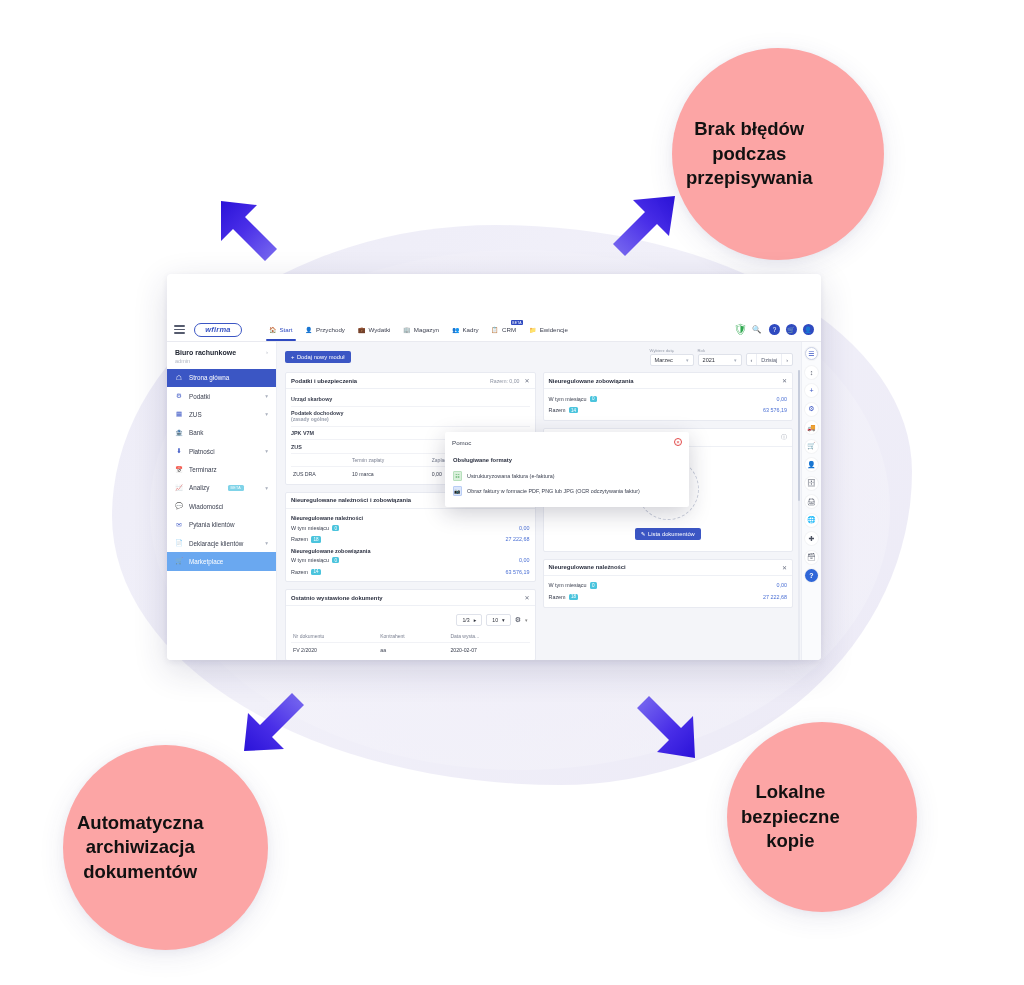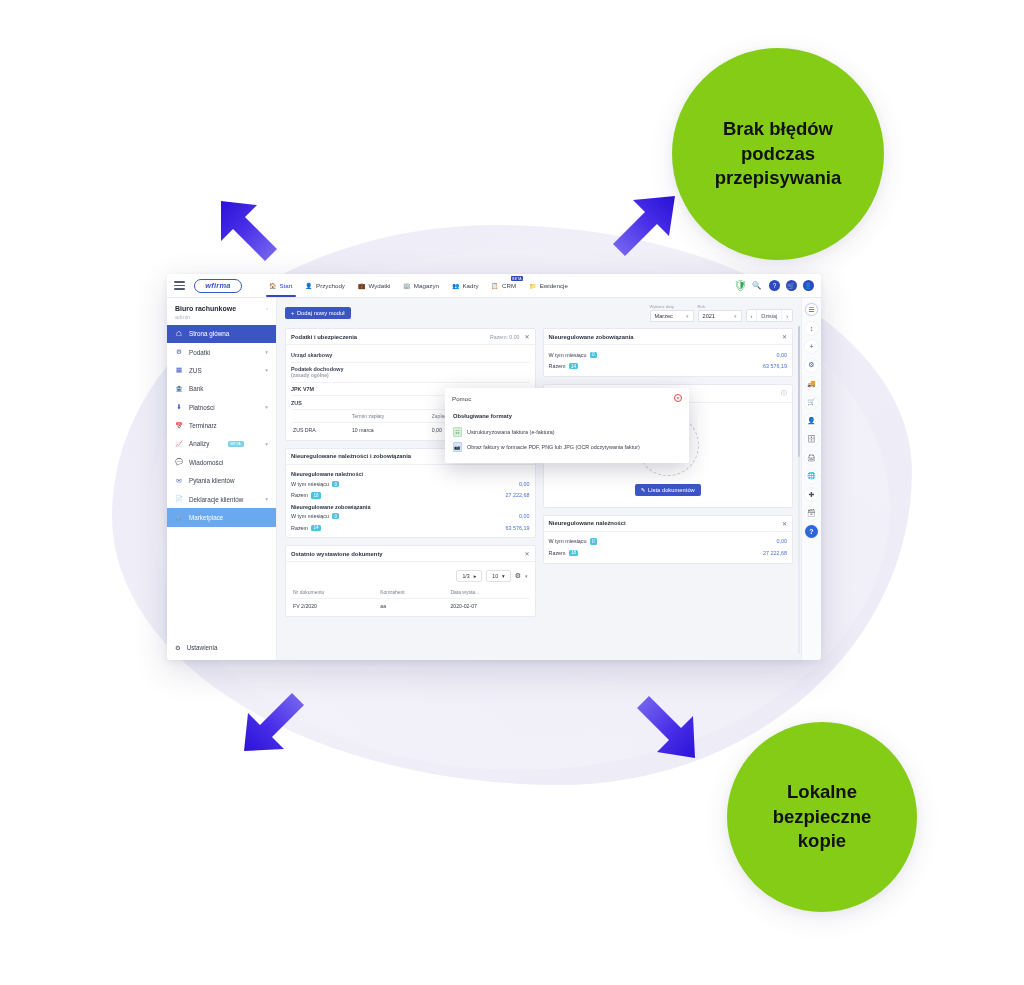--- a/index.html
+++ b/index.html
@@ -24,23 +24,23 @@
     position: absolute; left: 150px; top: 250px;
     width: 740px; height: 520px;
     background: radial-gradient(ellipse at 50% 45%, rgba(238,236,248,.9) 0%, rgba(244,243,250,.55) 70%, rgba(255,255,255,0) 100%);
     border-radius: 50%;
     z-index: 0;
   }
 
   
   .circle {
     position: absolute; border-radius: 50%;
-    background: #84cc16;
+    background: #fca5a5;
     box-shadow: 0 6px 26px rgba(60,55,120,.10), 0 2px 8px rgba(60,55,120,.05);
-    display: flex; align-items: center; justify-content: center;
+    display: flex; align-items: center; justify-content: flex-start;
     text-align: center; z-index: 6;
     color: #111;
     font-weight: bold;
     line-height: 1.33;
   }
   .c-tl { left: 36px;  top: 62px;  width: 205px; height: 205px; font-size: 18.5px; }
   .c-tr { left: 672px; top: 48px;  width: 212px; height: 212px; font-size: 18.5px; }
   .c-bl { left: 63px;  top: 745px; width: 205px; height: 205px; font-size: 18.5px; }
   .c-br { left: 727px; top: 722px; width: 190px; height: 190px; font-size: 18.5px; }
   .circle span { display: block; padding: 0 14px; }
@@ -59,21 +59,21 @@
     background: #fff;
     border-radius: 4px;
     box-shadow: 0 10px 34px rgba(40,35,90,.16), 0 2px 6px rgba(40,35,90,.08);
     overflow: hidden; z-index: 7;
     font-size: 6px; color: #30333d;
   }
 
   
   .topbar {
     height: 24px; background: #fff; display: flex; align-items: center;
-    border-bottom: 1px solid #e9eaf0; padding: 0 7px;
+    border-bottom: 1px solid #e9eaf0; padding: 0 7px; margin-top: 44px;
   }
   .hamb { width: 11px; margin-right: 9px; cursor: pointer; }
   .hamb i { display: block; height: 1.4px; background: #555b6e; margin: 2px 0; border-radius: 1px; }
   .logo {
     width: 48px; height: 14px; border: 1.2px solid #3b56c4; border-radius: 8px;
     display: flex; align-items: center; justify-content: center;
     color: #3b56c4; font-weight: bold; font-size: 7.5px; font-style: italic;
     letter-spacing: .2px;
   }
   .mainnav { display: flex; align-items: center; margin-left: 26px; gap: 11px; height: 100%; }
@@ -276,20 +276,23 @@
           <stop offset="55%" stop-color="#4a2fe8"></stop>
           <stop offset="100%" stop-color="#2a12d8"></stop>
     </linearGradient>
       </defs>
     <polygon points="68,68 30,62 42,50 10,18 22,6 54,38 66,26" fill="url(#gbr)"></polygon>
   </svg>
 
   <div class="circle c-tr">
     <span>Brak błędów<br>podczas<br>przepisywania</span>
   </div>
+  <div class="circle c-bl">
+    <span>Automatyczna<br>archiwizacja<br>dokumentów</span>
+  </div>
   <div class="circle c-br">
     <span>Lokalne<br>bezpieczne<br>kopie</span>
   </div>
 
   <div class="app">
 
     <div class="topbar">
       <div class="hamb">
           <i></i>
           <i></i>

